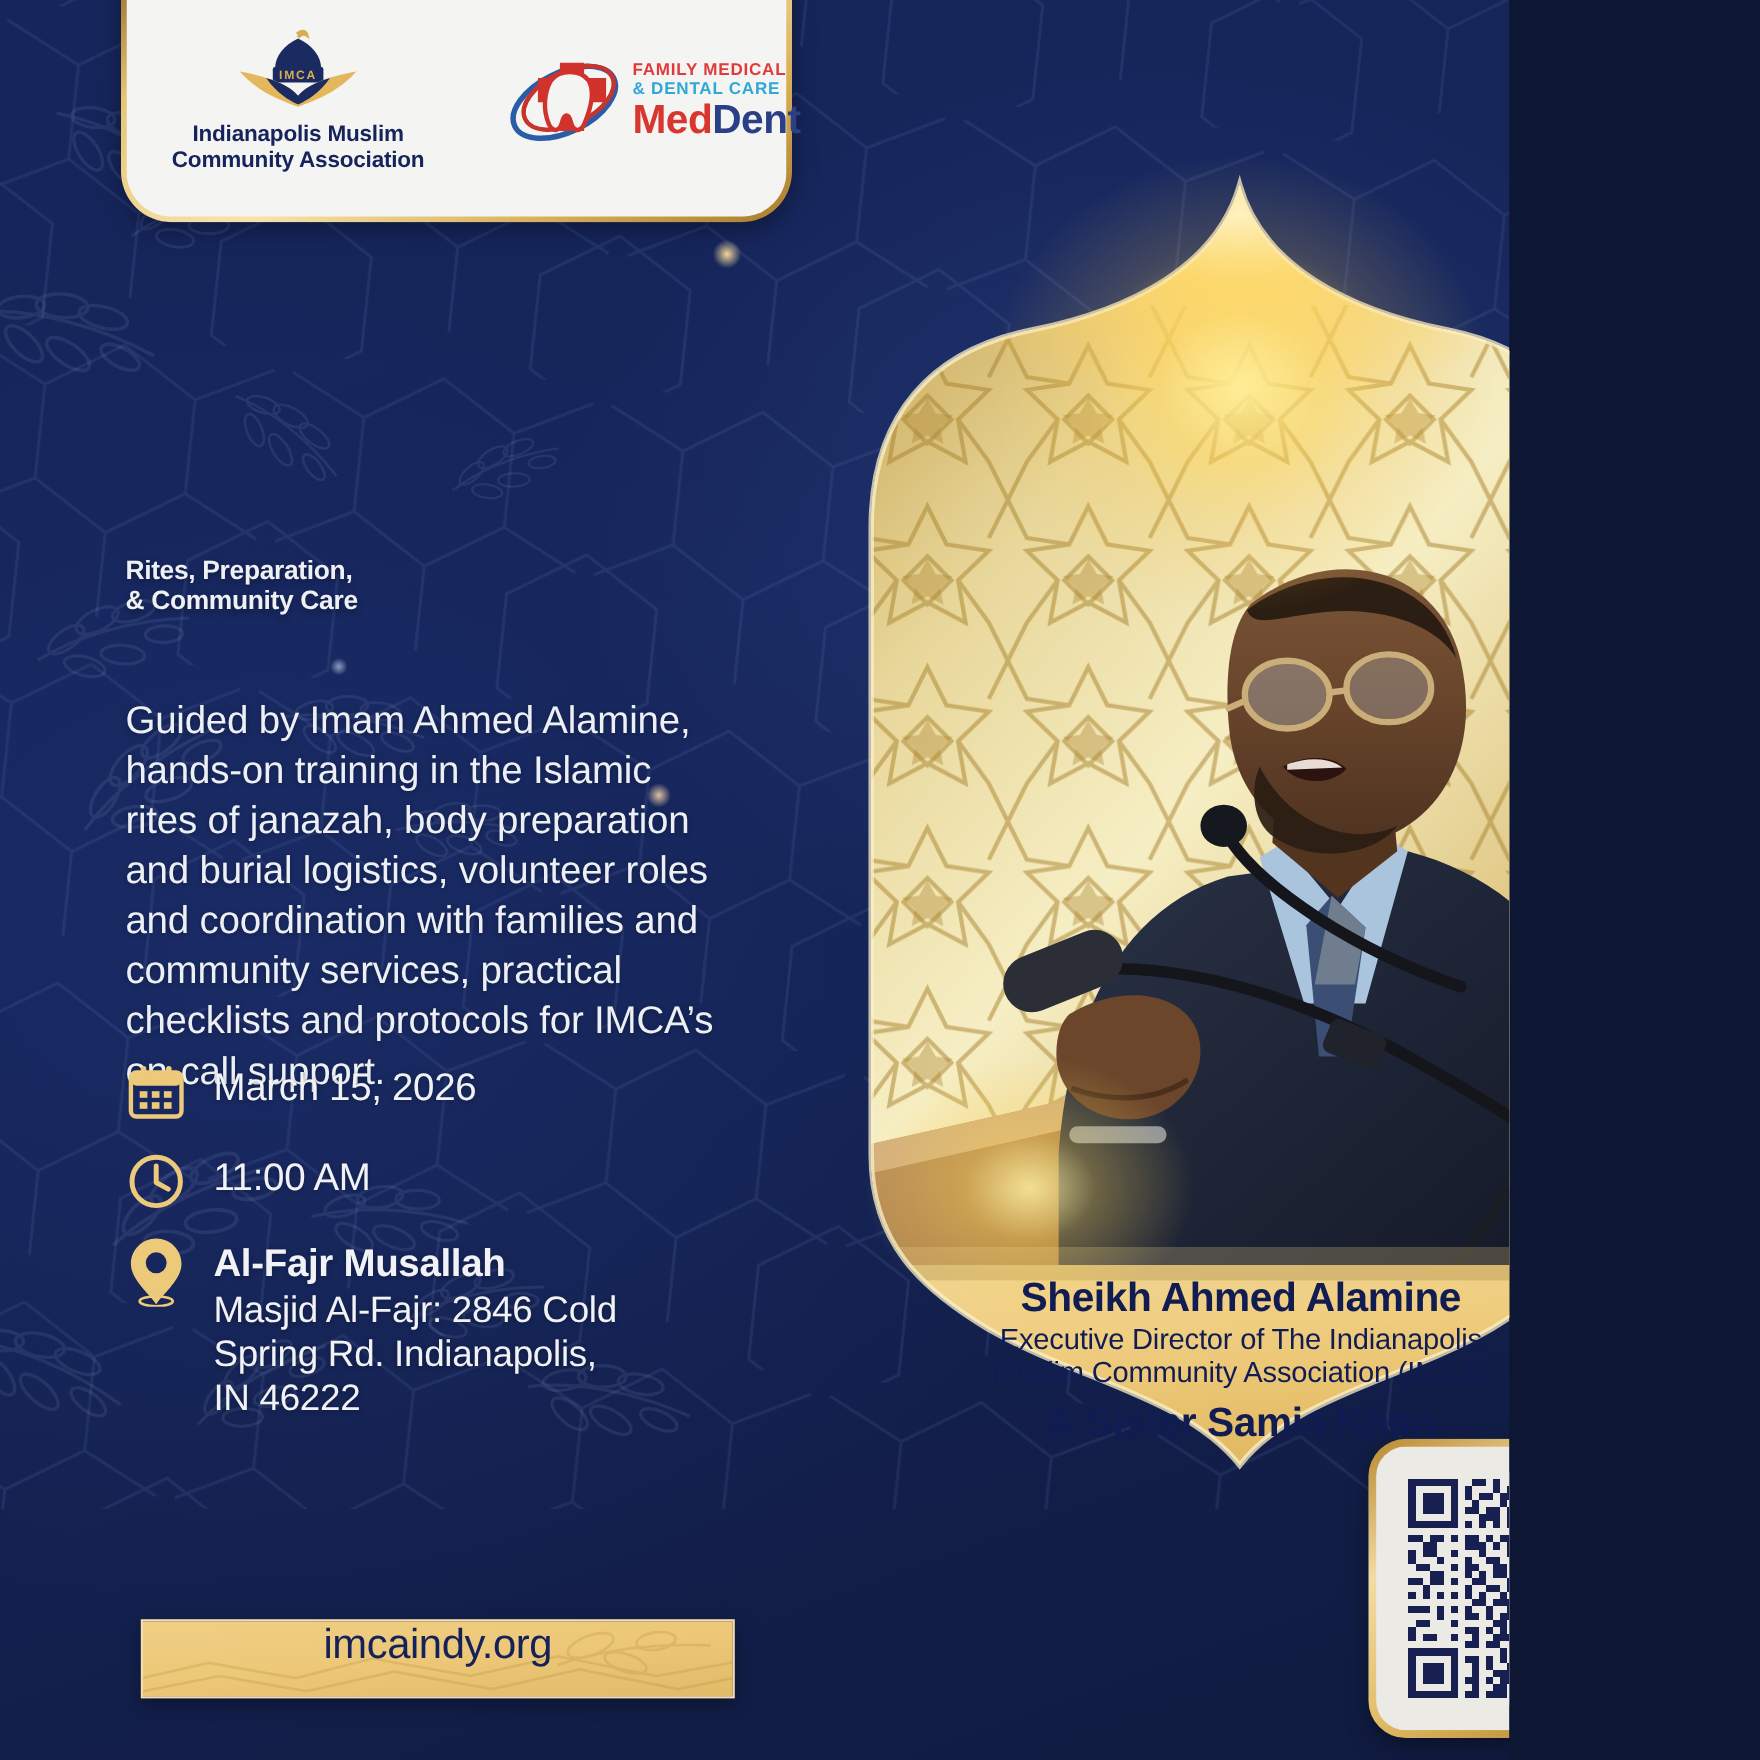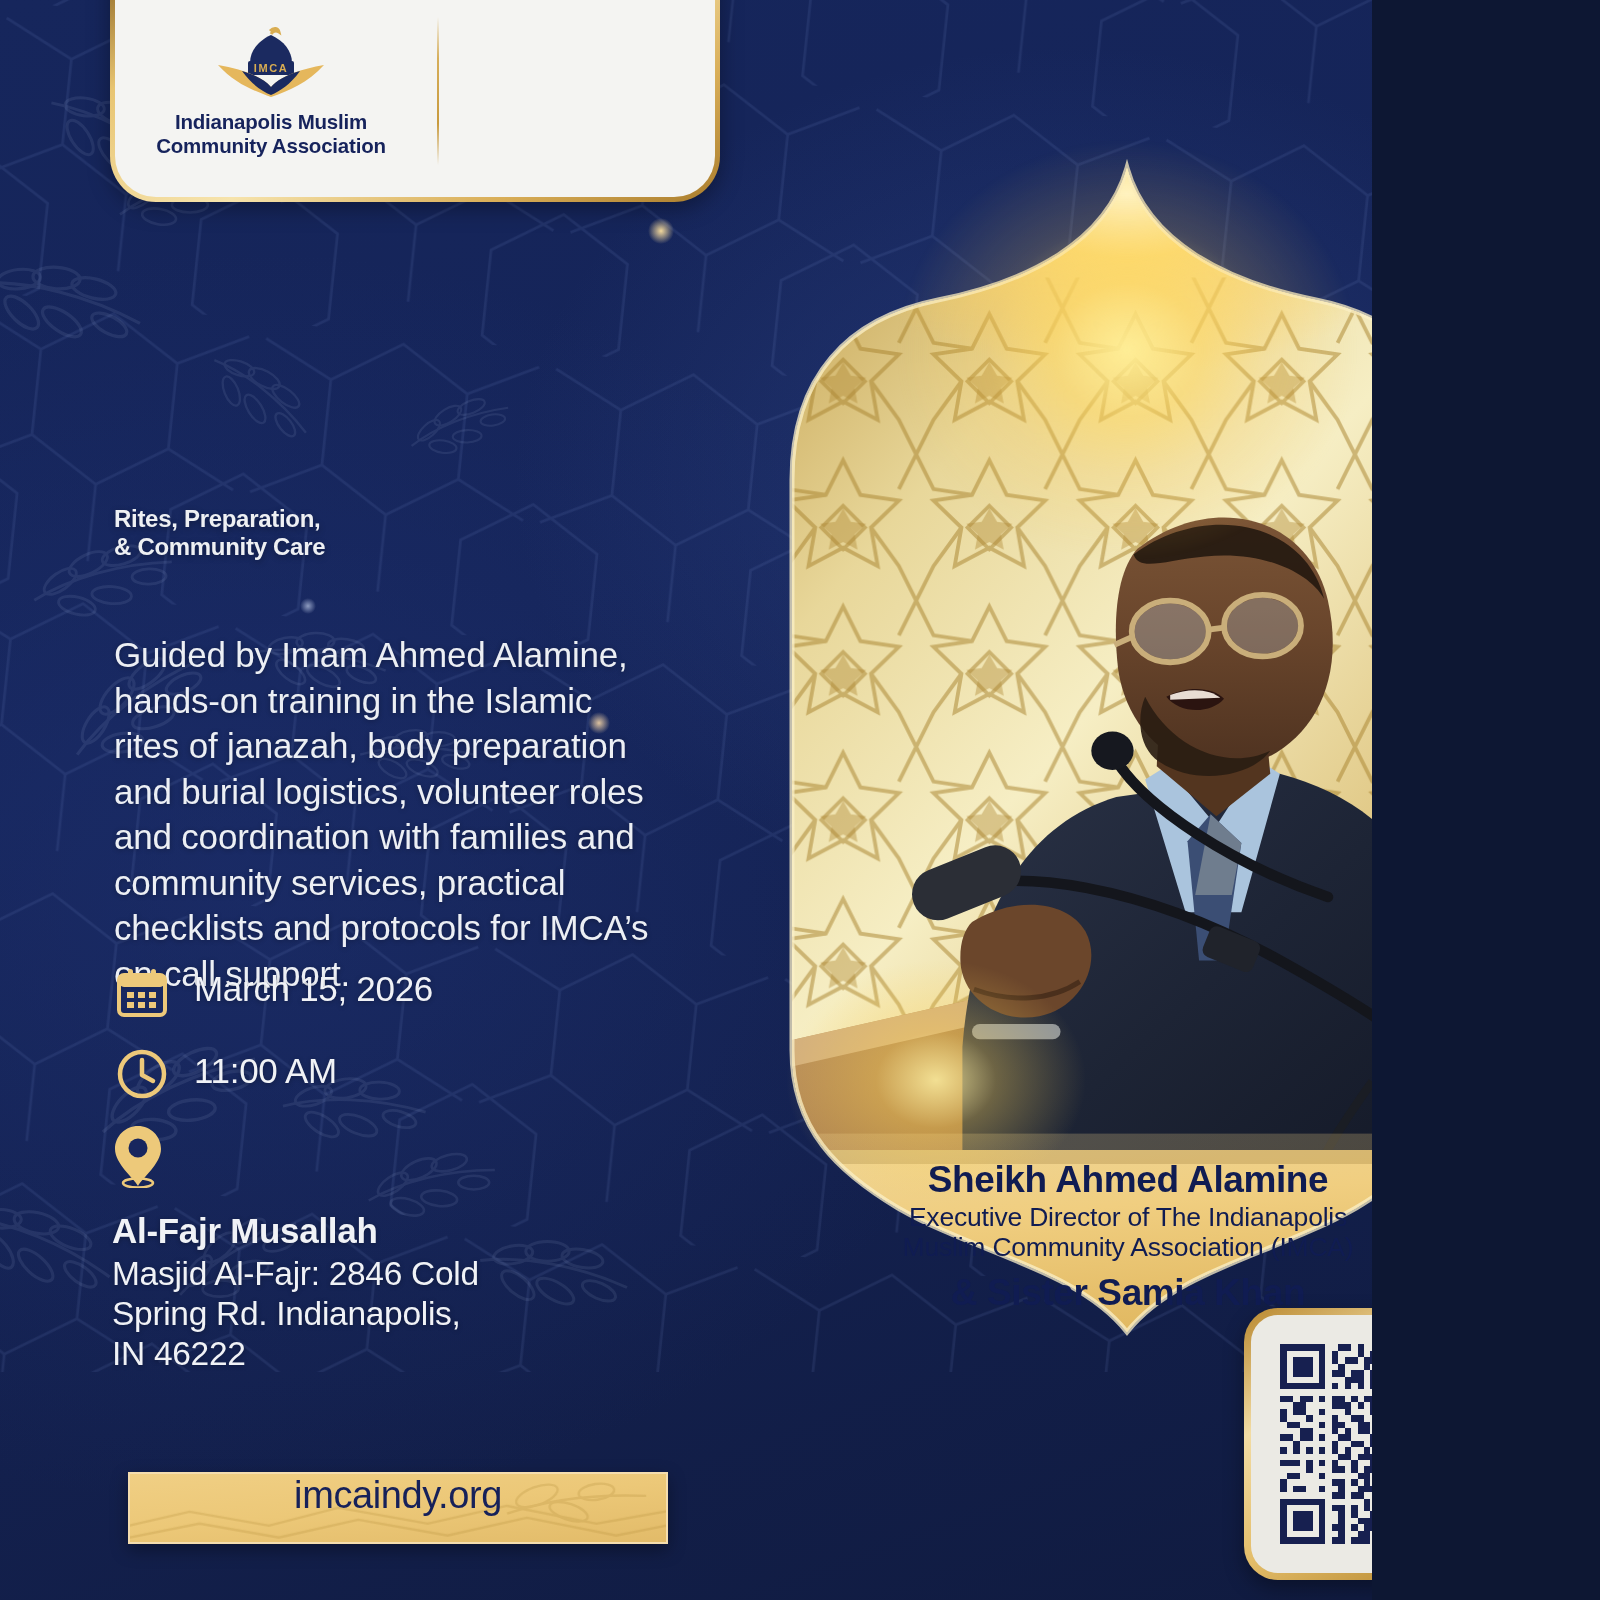--- a/index.html
+++ b/index.html
@@ -69,21 +69,21 @@
     color:#eceff4;font-size:35px;line-height:1.3;letter-spacing:-.2px;
     text-shadow:0 1px 5px rgba(0,0,0,.3);
   }
 
   
   .details{position:absolute;left:112px;top:962px;width:580px;}
   .drow{display:flex;align-items:flex-start;gap:22px;margin-bottom:22px;}
   .drow .ico{flex:0 0 60px;height:60px;display:flex;align-items:center;justify-content:center;}
   .drow .txt{color:#f0f2f6;font-size:35px;line-height:1.16;padding-top:7px;letter-spacing:-.3px;
              text-shadow:0 1px 5px rgba(0,0,0,.3);}
-  .drow.loc{margin-top:6px;flex-direction:column;}
+  .drow.loc{margin-top:6px;}
   .drow.loc .txt{padding-top:2px;font-size:33.5px;line-height:1.2;}
   .loc-name{font-weight:bold;display:block;font-size:35px;margin-bottom:2px;}
 
   
   .web-bar{
     position:absolute;left:128px;top:1472px;width:540px;height:72px;
     background:linear-gradient(175deg,#f0cf84 0%,#ecc878 48%,#e2bb69 100%);
     border:2px solid #f4ddae;
     display:flex;align-items:flex-start;justify-content:center;
     box-shadow:0 6px 16px rgba(0,0,0,.35);overflow:hidden;
@@ -346,20 +346,40 @@
                    C 78 60, 68 66, 59 70 C 50 66, 40 60, 30 46 Z" fill="#1b2a60"></path>
         </svg>
         <div class="imca-name">
           <div>Indianapolis Muslim</div>
           <div>Community Association</div>
         </div>
       </div>
 
       <div class="logo-div"></div>
 
+      <div class="logo-right">
+        <div class="meddent">
+          <svg width="108" height="100" viewBox="0 0 108 100">
+            <ellipse cx="54" cy="52" rx="50" ry="27" fill="none" stroke="#2a5ca8" stroke-width="5" transform="rotate(-26 54 52)"></ellipse>
+            <ellipse cx="58" cy="48" rx="44" ry="24" fill="none" stroke="#c8342c" stroke-width="4" transform="rotate(-26 58 48)"></ellipse>
+            <path d="M30 30 h20 v-14 h22 v14 h20 v22 h-20 v26 h-22 v-26 h-20 z" fill="#d2322c"></path>
+            <path d="M42 32 C50 22, 68 22, 76 32 C 82 42, 78 58, 72 72 C 68 80, 62 78, 60 70
+                     C 58 62, 54 62, 52 70 C 50 78, 44 80, 40 72 C 34 58, 36 42, 42 32 Z" fill="#f4f4f2" stroke="#d2322c" stroke-width="4"></path>
+          </svg>
+          <div class="md-text">
+            <div class="md-top">
+              <div class="c1">FAMILY MEDICAL</div>
+              <div class="c2">&amp; DENTAL CARE</div>
+            </div>
+            <div class="md-word">
+              <span class="red">Med</span><span class="blue">Dent</span>
+            </div>
+          </div>
+        </div>
+      </div>
     </div>
   </div>
 
 
   <div class="subhead">
     <div>Rites, Preparation,</div>
     <div>&amp; Community Care</div>
   </div>
 
   <div class="body-copy">Guided by Imam Ahmed Alamine, hands-on training in the Islamic rites of janazah, body preparation and burial logistics, volunteer roles and coordination with families and community services, practical checklists and protocols for IMCA’s on-call support.</div>

